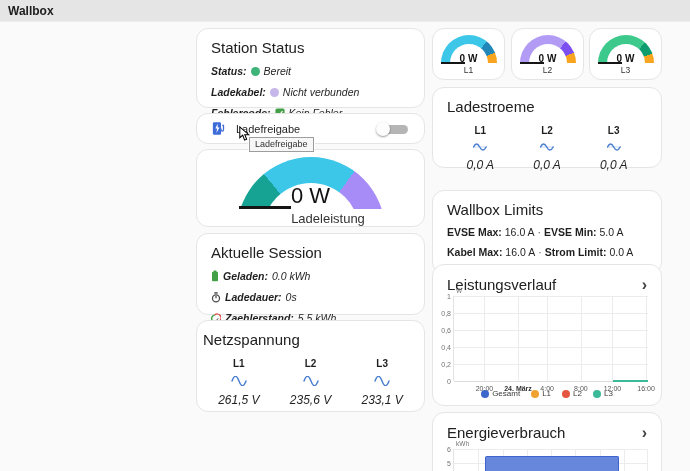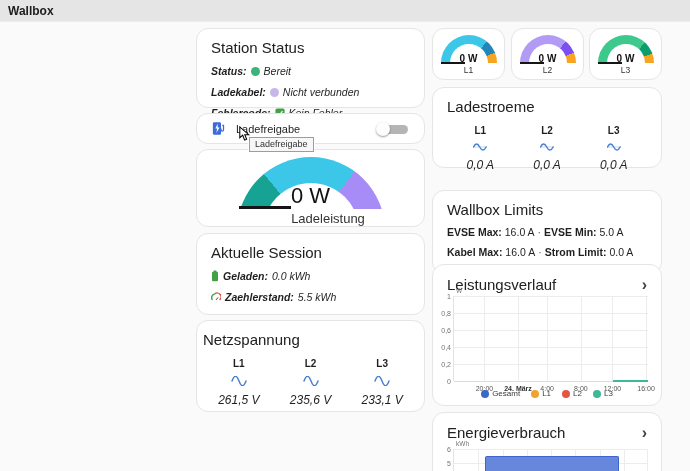--- a/index.html
+++ b/index.html
@@ -138,20 +138,31 @@
     <div class="card-title">Aktuelle Session</div>
     <div class="stat-row">
       <span>
         <svg width="8" height="12" viewBox="0 0 8 12">
             <rect x="2.5" y="0.5" width="3" height="2" rx="0.5" fill="#43a047"></rect>
             <rect x="1" y="1.8" width="6" height="9.5" rx="1" fill="#43a047"></rect>
           </svg>
       </span>
       <b>Geladen:</b>
       <span>0.0 kWh</span>
+    </div>
+    <div class="stat-row">
+      <span>
+        <svg width="10" height="11" viewBox="0 0 24 26">
+            <line x1="8" y1="2" x2="16" y2="2" stroke="#4a4a4a" stroke-width="3.5"></line>
+            <circle cx="12" cy="15" r="8.5" fill="none" stroke="#4a4a4a" stroke-width="3"></circle>
+            <line x1="12" y1="15" x2="12" y2="9.5" stroke="#4a4a4a" stroke-width="3"></line>
+          </svg>
+      </span>
+      <b>Ladedauer:</b>
+      <span>0s</span>
     </div>
     <div class="stat-row">
       <span>
         <svg width="10" height="10" viewBox="0 0 24 24">
             <path d="M3.5 19 A9 9 0 0 1 9 4.6" fill="none" stroke="#43a047" stroke-width="3.5"></path>
             <path d="M9 4.6 A9 9 0 0 1 20.5 19" fill="none" stroke="#df5348" stroke-width="3.5"></path>
             <line x1="12" y1="19" x2="17" y2="13" stroke="#333" stroke-width="2.2"></line>
           </svg>
       </span>
       <b>Zaehlerstand:</b>

